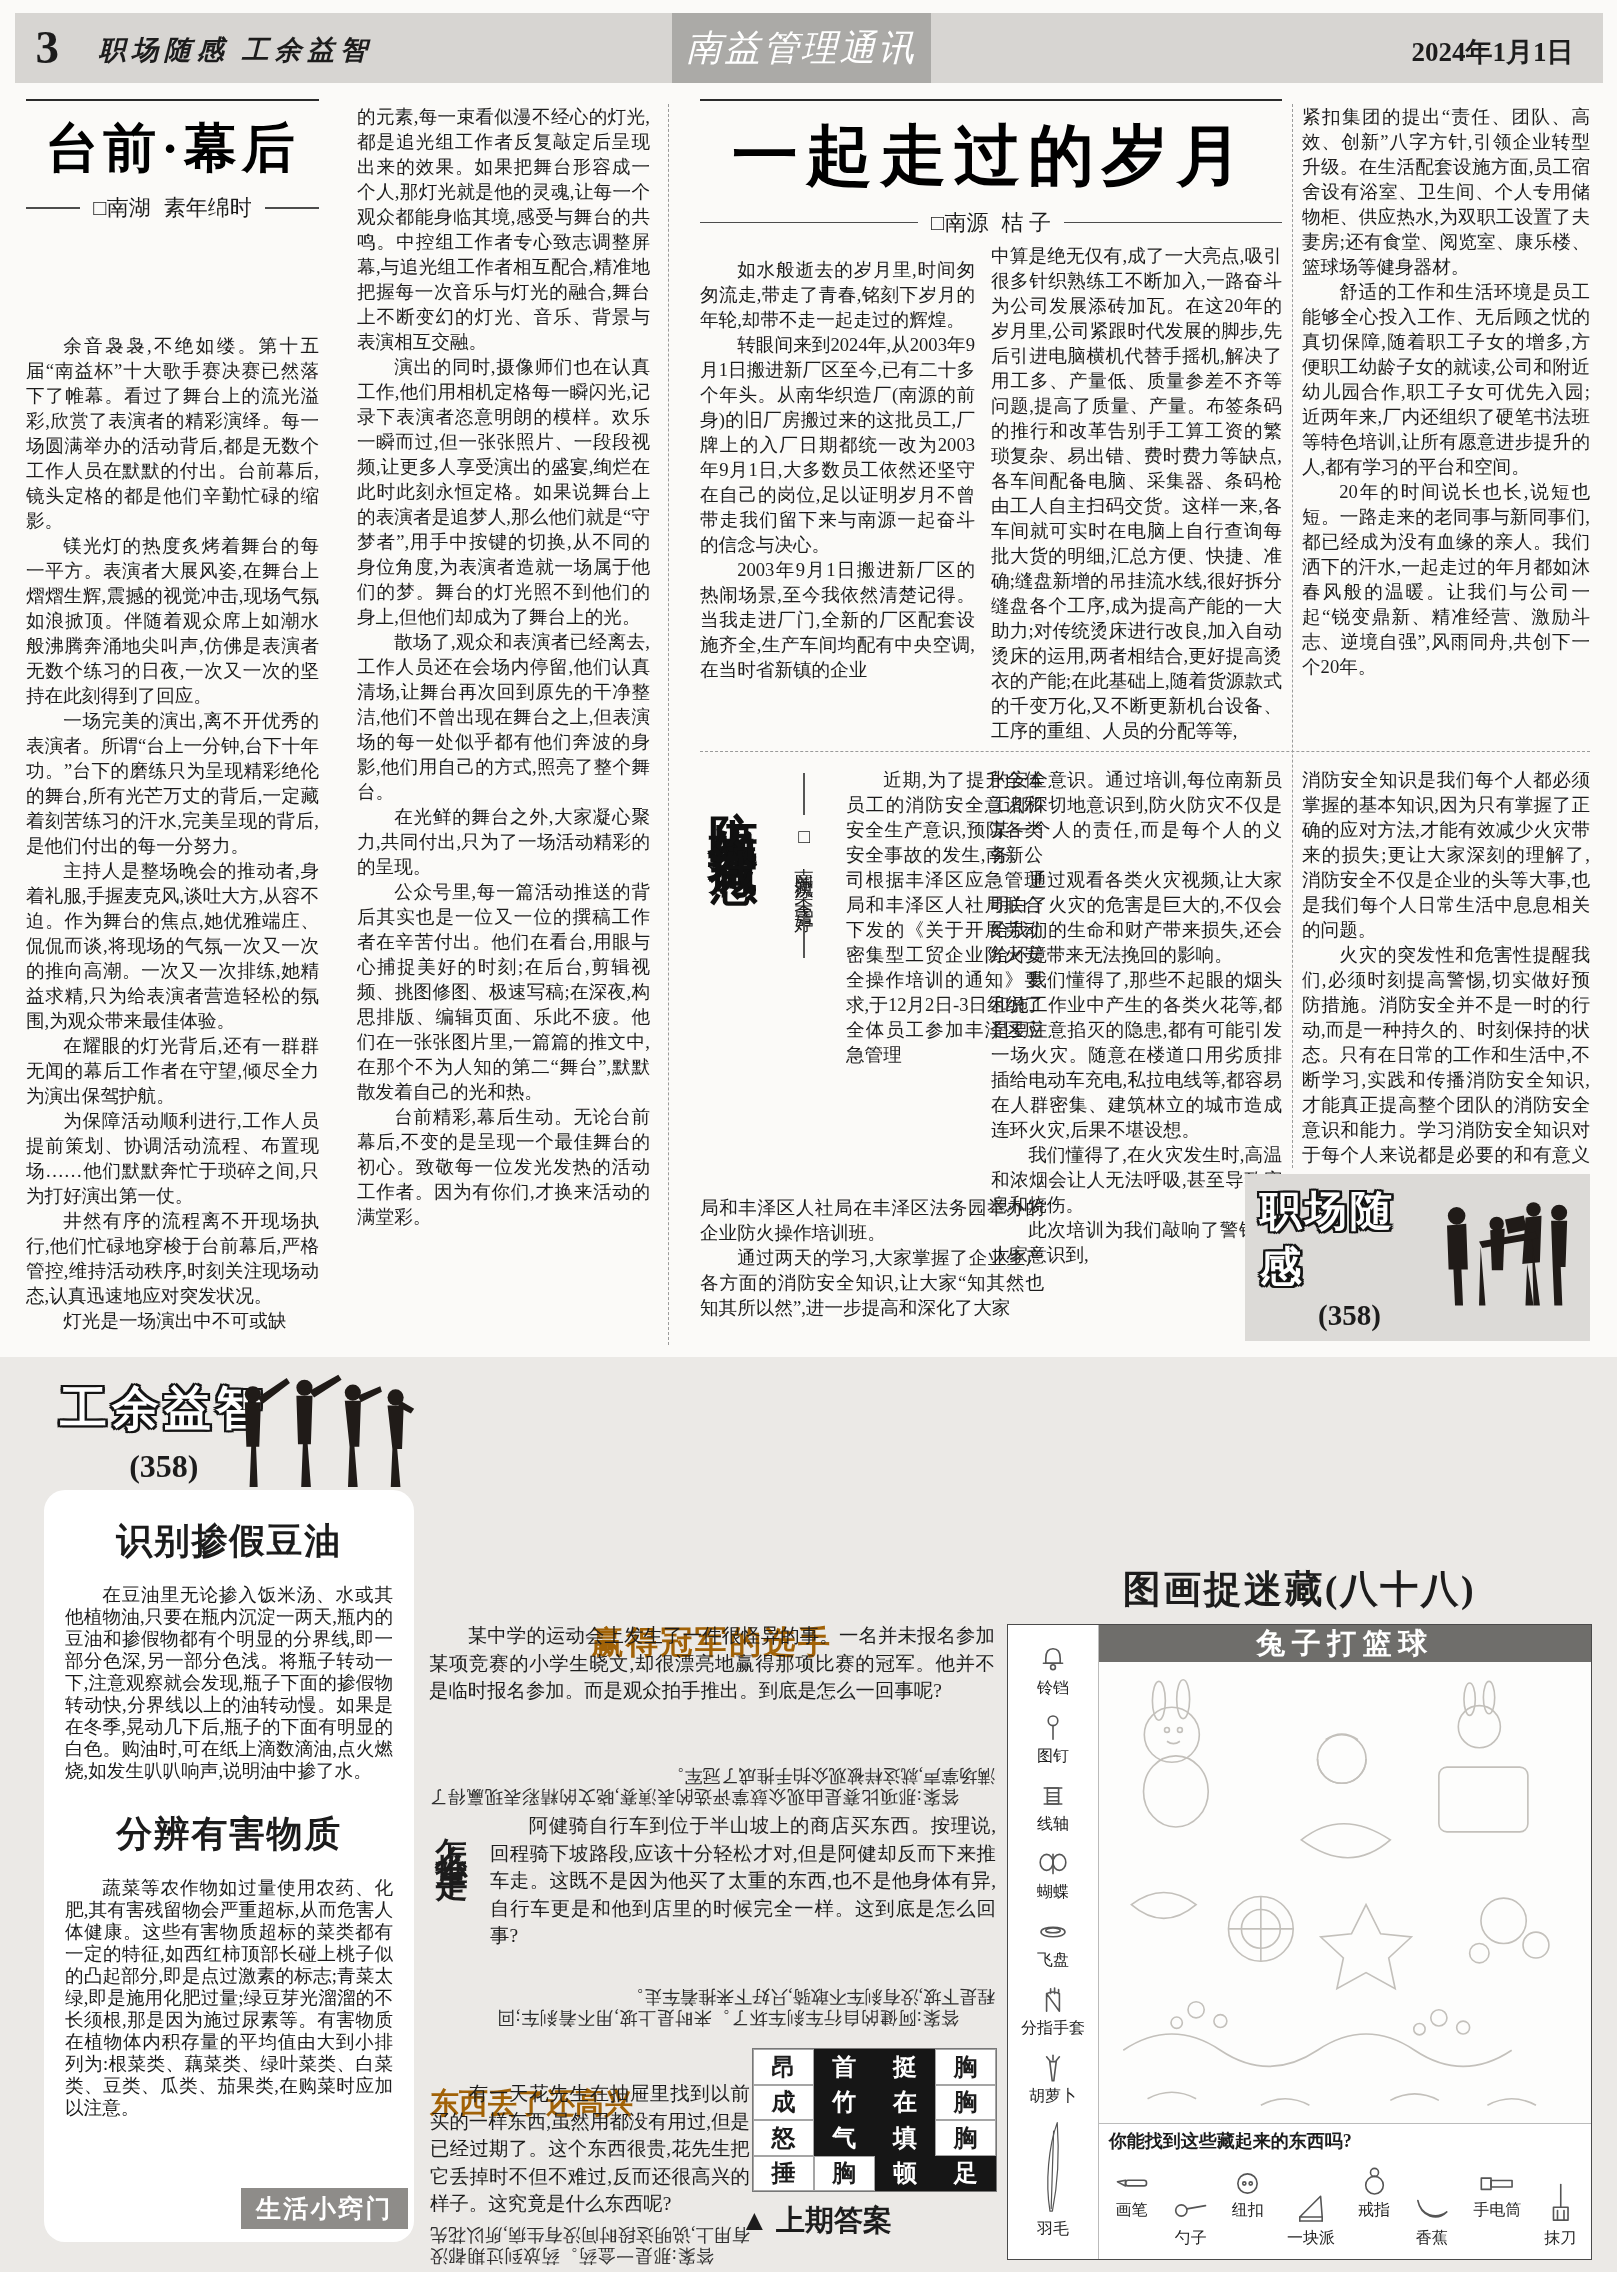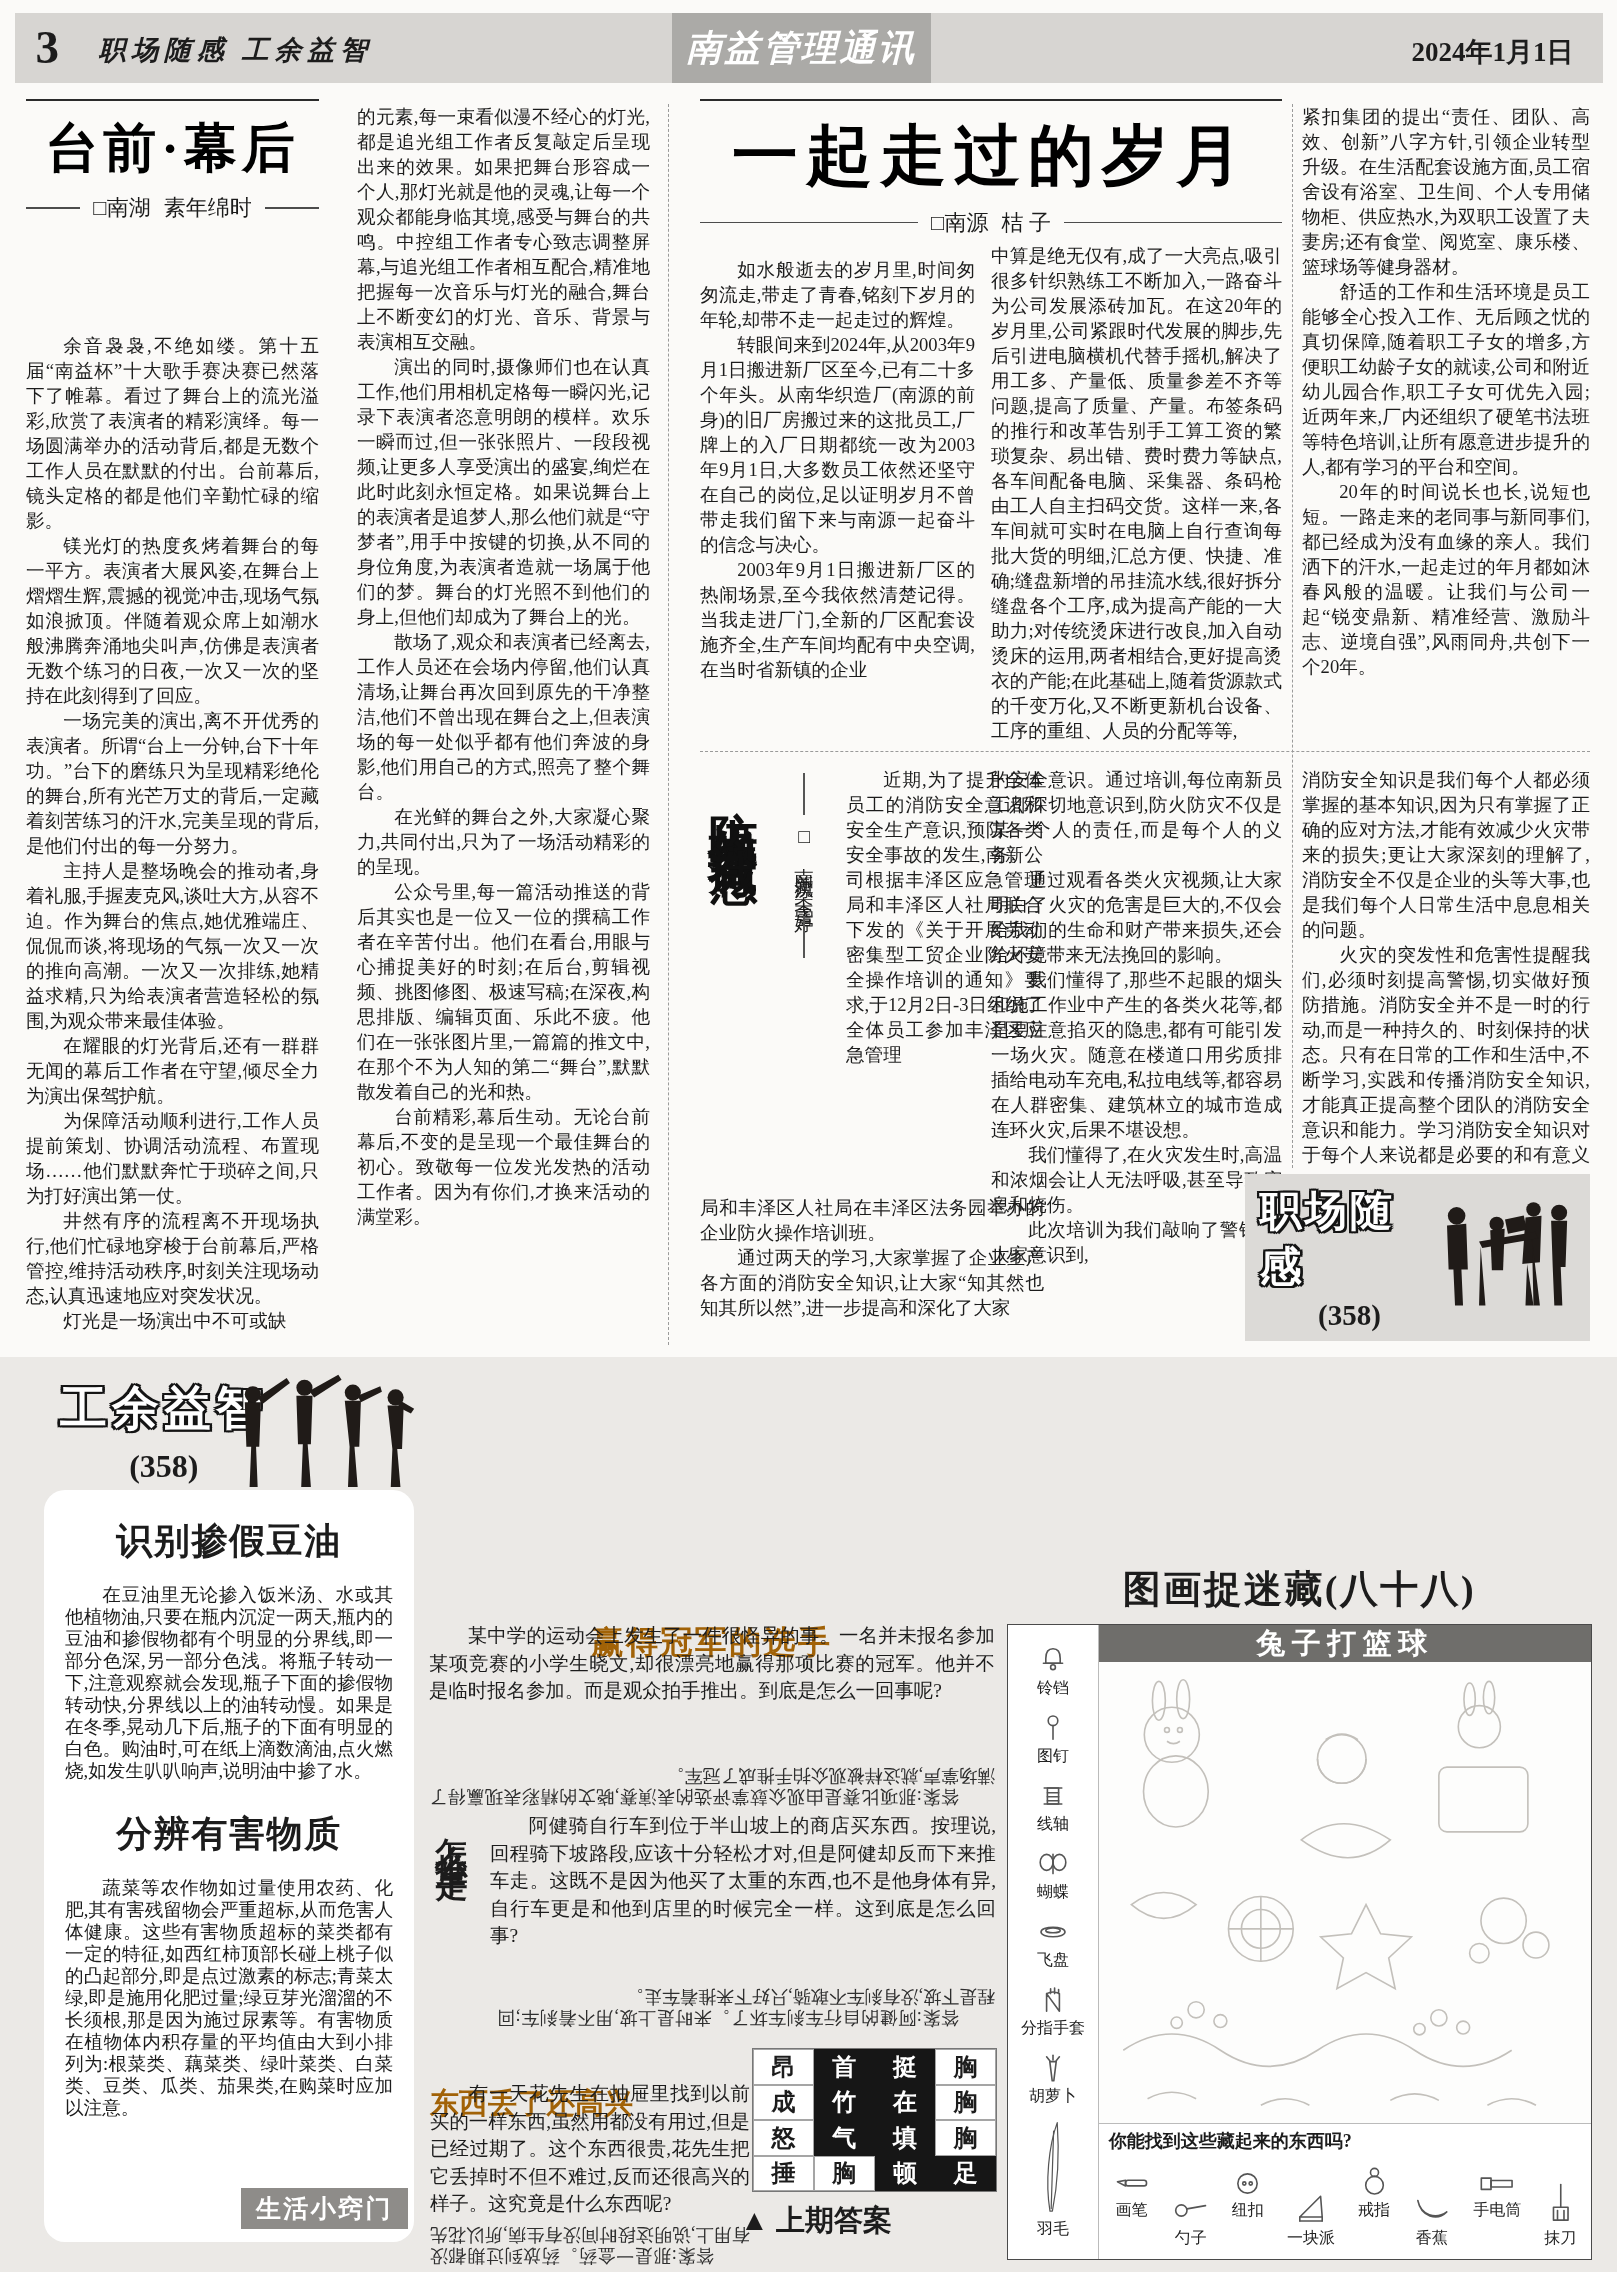--- a/index.html
+++ b/index.html
@@ -5,21 +5,21 @@
   html,body{margin:0;padding:0;background:#777;}
   .page{position:relative;width:1618px;height:2273px;background:#fbfaf8;overflow:hidden;
         font-family:"Liberation Serif","DejaVu Serif",serif;color:#1c1c1c;}
   .band-bottom{position:absolute;left:0;top:1357px;width:1618px;height:916px;background:#ebe9e6;}
 
   
   .hdr{position:absolute;left:14.6px;top:13px;width:1588px;height:70px;background:#d7d5d2;}
   .hdr .num{position:absolute;left:21px;top:6.5px;font-size:47px;font-weight:700;}
   .hdr .secs{position:absolute;left:84px;top:19.4px;font-size:27px;font-weight:700;font-style:italic;letter-spacing:5.7px;}
   .mast{position:absolute;left:657px;top:0;width:259px;height:70px;background:#abaaa7;color:#fff;
-        display:flex;align-items:center;justify-content:center;font-size:36px;font-weight:700;font-style:italic;letter-spacing:2.4px;}
+        display:flex;align-items:center;justify-content:center;font-size:36px;font-weight:400;font-style:italic;letter-spacing:2.4px;}
   .hdr .date{position:absolute;right:29px;top:21px;font-size:27px;font-weight:700;}
 
   
   .col{position:absolute;overflow:hidden;text-align:justify;}
   .col p{margin:0;text-indent:2em;font-size:18.6px;line-height:25px;}
   .nf p:first-child{text-indent:0;}
 
   
   .tblock{position:absolute;}
   .tblock .rule{height:2.4px;background:#2b2b2b;}

